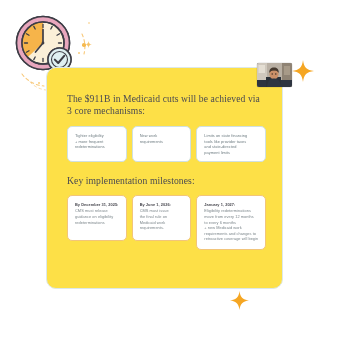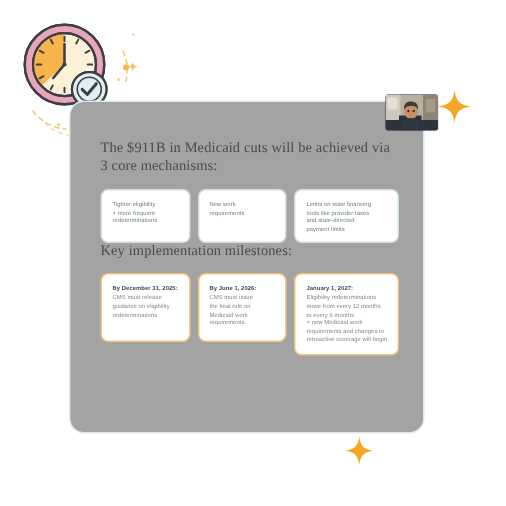--- a/index.html
+++ b/index.html
@@ -52,21 +52,21 @@
     pointer-events: none;
   }
 
   
   #slide-card {
     position: absolute;
     left: 46px;
     top: 67px;
     width: 237px;
     height: 222px;
-    background: #a3a3a3;
+    background: #fde047;
     border: 1px solid #dce8e9;
     border-radius: 10px;
     box-sizing: border-box;
   }
 
   #card-inner {
     position: absolute;
     left: 20px;
     top: 25px;
     right: 16px;
@@ -100,21 +100,21 @@
     color: #6d7b80;
     letter-spacing: 0.05px;
   }
   .mechanism-box.w1 { width: 64px; }
   .mechanism-box.w2 { width: 64px; }
   .mechanism-box.w3 { width: 75px; }
 
   .mechanism-text { white-space: pre-line; }
 
   #milestones-heading {
-    margin-top: 0;
+    margin-top: 13px;
   }
 
   #milestones-row {
     display: flex;
     gap: 5px;
     margin-top: 8px;
     align-items: flex-start;
   }
 
   .milestone-box {

